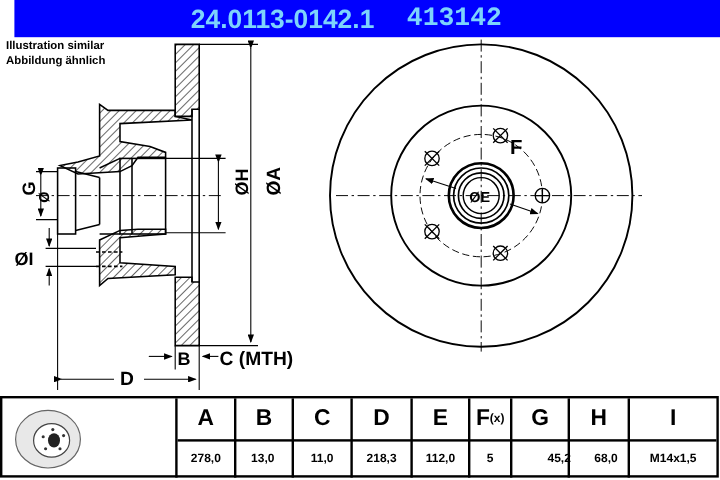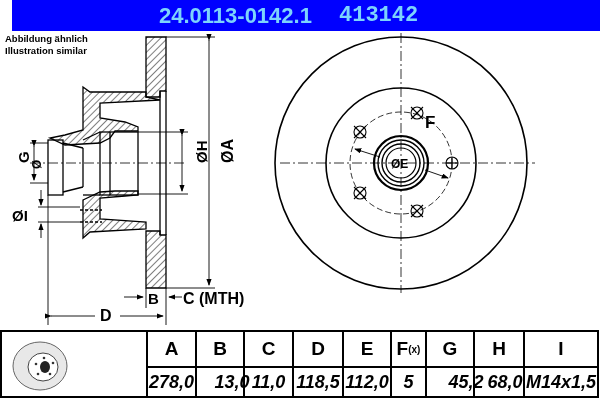--- a/index.html
+++ b/index.html
@@ -5,37 +5,37 @@
   html,body{margin:0;padding:0;background:#fff;}
   body{width:600px;height:400px;position:relative;overflow:hidden;font-family:"Liberation Sans",sans-serif;}
   .header{position:absolute;left:12px;top:0;width:600px;height:31px;background:#0000ff;color:#7dd3fc;
     font-family:"Liberation Sans",sans-serif;font-weight:bold;font-size:22px;line-height:31px;}
   .hdr-part{position:absolute;top:0;}
   .note{position:absolute;left:5px;top:33px;font-size:9.5px;font-weight:bold;line-height:12px;color:#000;}
   svg.drawing{position:absolute;left:0;top:31px;}
   .table{position:absolute;left:0;top:330px;width:599px;height:68px;border:2px solid #000;border-right:2px solid #000;box-sizing:border-box;}
   .cell{position:absolute;box-sizing:border-box;text-align:center;font-weight:bold;color:#000;}
   .hcell{font-size:19px;line-height:33px;height:35px;top:0;}
-  .vcell{font-size:18px;line-height:31px;height:31px;top:35px;font-style:italic;}
+  .vcell{font-size:10px;line-height:31px;height:31px;top:35px;}
   .vline{position:absolute;top:0;width:2px;height:66px;background:#000;}
   .hline{position:absolute;left:146px;top:34px;height:2px;right:0;background:#000;}
   .fsup{font-size:10px;vertical-align:2px;}
   .thumb{position:absolute;left:4px;top:4px;}
 </style>
 </head>
 <body>
 
 <div class="header">
   <span class="hdr-part" style="left:147px;">24.0113-0142.1</span>
   <span class="hdr-part" style="left:327px;font-family:Liberation Mono, monospace;">413142</span>
 </div>
 
 <div class="note">
+  <div>Illustration similar</div>
   <div>Abbildung ähnlich</div>
-  <div>Illustration similar</div>
 </div>
 
 <svg class="drawing" width="600" height="299" viewBox="0 31 600 299">
   <defs>
     <pattern id="hatch" width="5" height="5" patternUnits="userSpaceOnUse" patternTransform="rotate(45)">
       <line x1="0" y1="0" x2="0" y2="5" stroke="#000" stroke-width="1"></line>
     </pattern>
     <marker id="arr" markerWidth="8" markerHeight="6" refX="7" refY="3" orient="auto">
       <path d="M0,0 L8,3 L0,6 z" fill="#000"></path>
     </marker>
@@ -177,21 +177,21 @@
   <div class="cell hcell" style="left:195px;width:46px;">B</div>
   <div class="cell hcell" style="left:243px;width:47px;">C</div>
   <div class="cell hcell" style="left:292px;width:48px;">D</div>
   <div class="cell hcell" style="left:342px;width:46px;">E</div>
   <div class="cell hcell" style="left:390px;width:33px;"><span>F</span><span class="fsup">(x)</span></div>
   <div class="cell hcell" style="left:425px;width:46px;">G</div>
   <div class="cell hcell" style="left:473px;width:48px;">H</div>
   <div class="cell hcell" style="left:523px;width:72px;">I</div>
 
   <div class="cell vcell" style="left:146px;width:47px;">278,0</div>
-  <div class="cell vcell" style="left:207px;width:46px;">13,0</div>
+  <div class="cell vcell" style="left:194px;width:46px;">13,0</div>
   <div class="cell vcell" style="left:243px;width:47px;">11,0</div>
-  <div class="cell vcell" style="left:292px;width:48px;">118,5</div>
+  <div class="cell vcell" style="left:292px;width:48px;">218,3</div>
   <div class="cell vcell" style="left:342px;width:46px;border-radius:15px;">112,0</div>
   <div class="cell vcell" style="left:390px;width:33px;">5</div>
   <div class="cell vcell" style="left:425px;width:62px;padding-left:16px;">45,2</div>
   <div class="cell vcell" style="left:473px;width:60px;">68,0</div>
   <div class="cell vcell" style="left:523px;width:72px;">M14x1,5</div>
 </div>
 
 </body></html>

